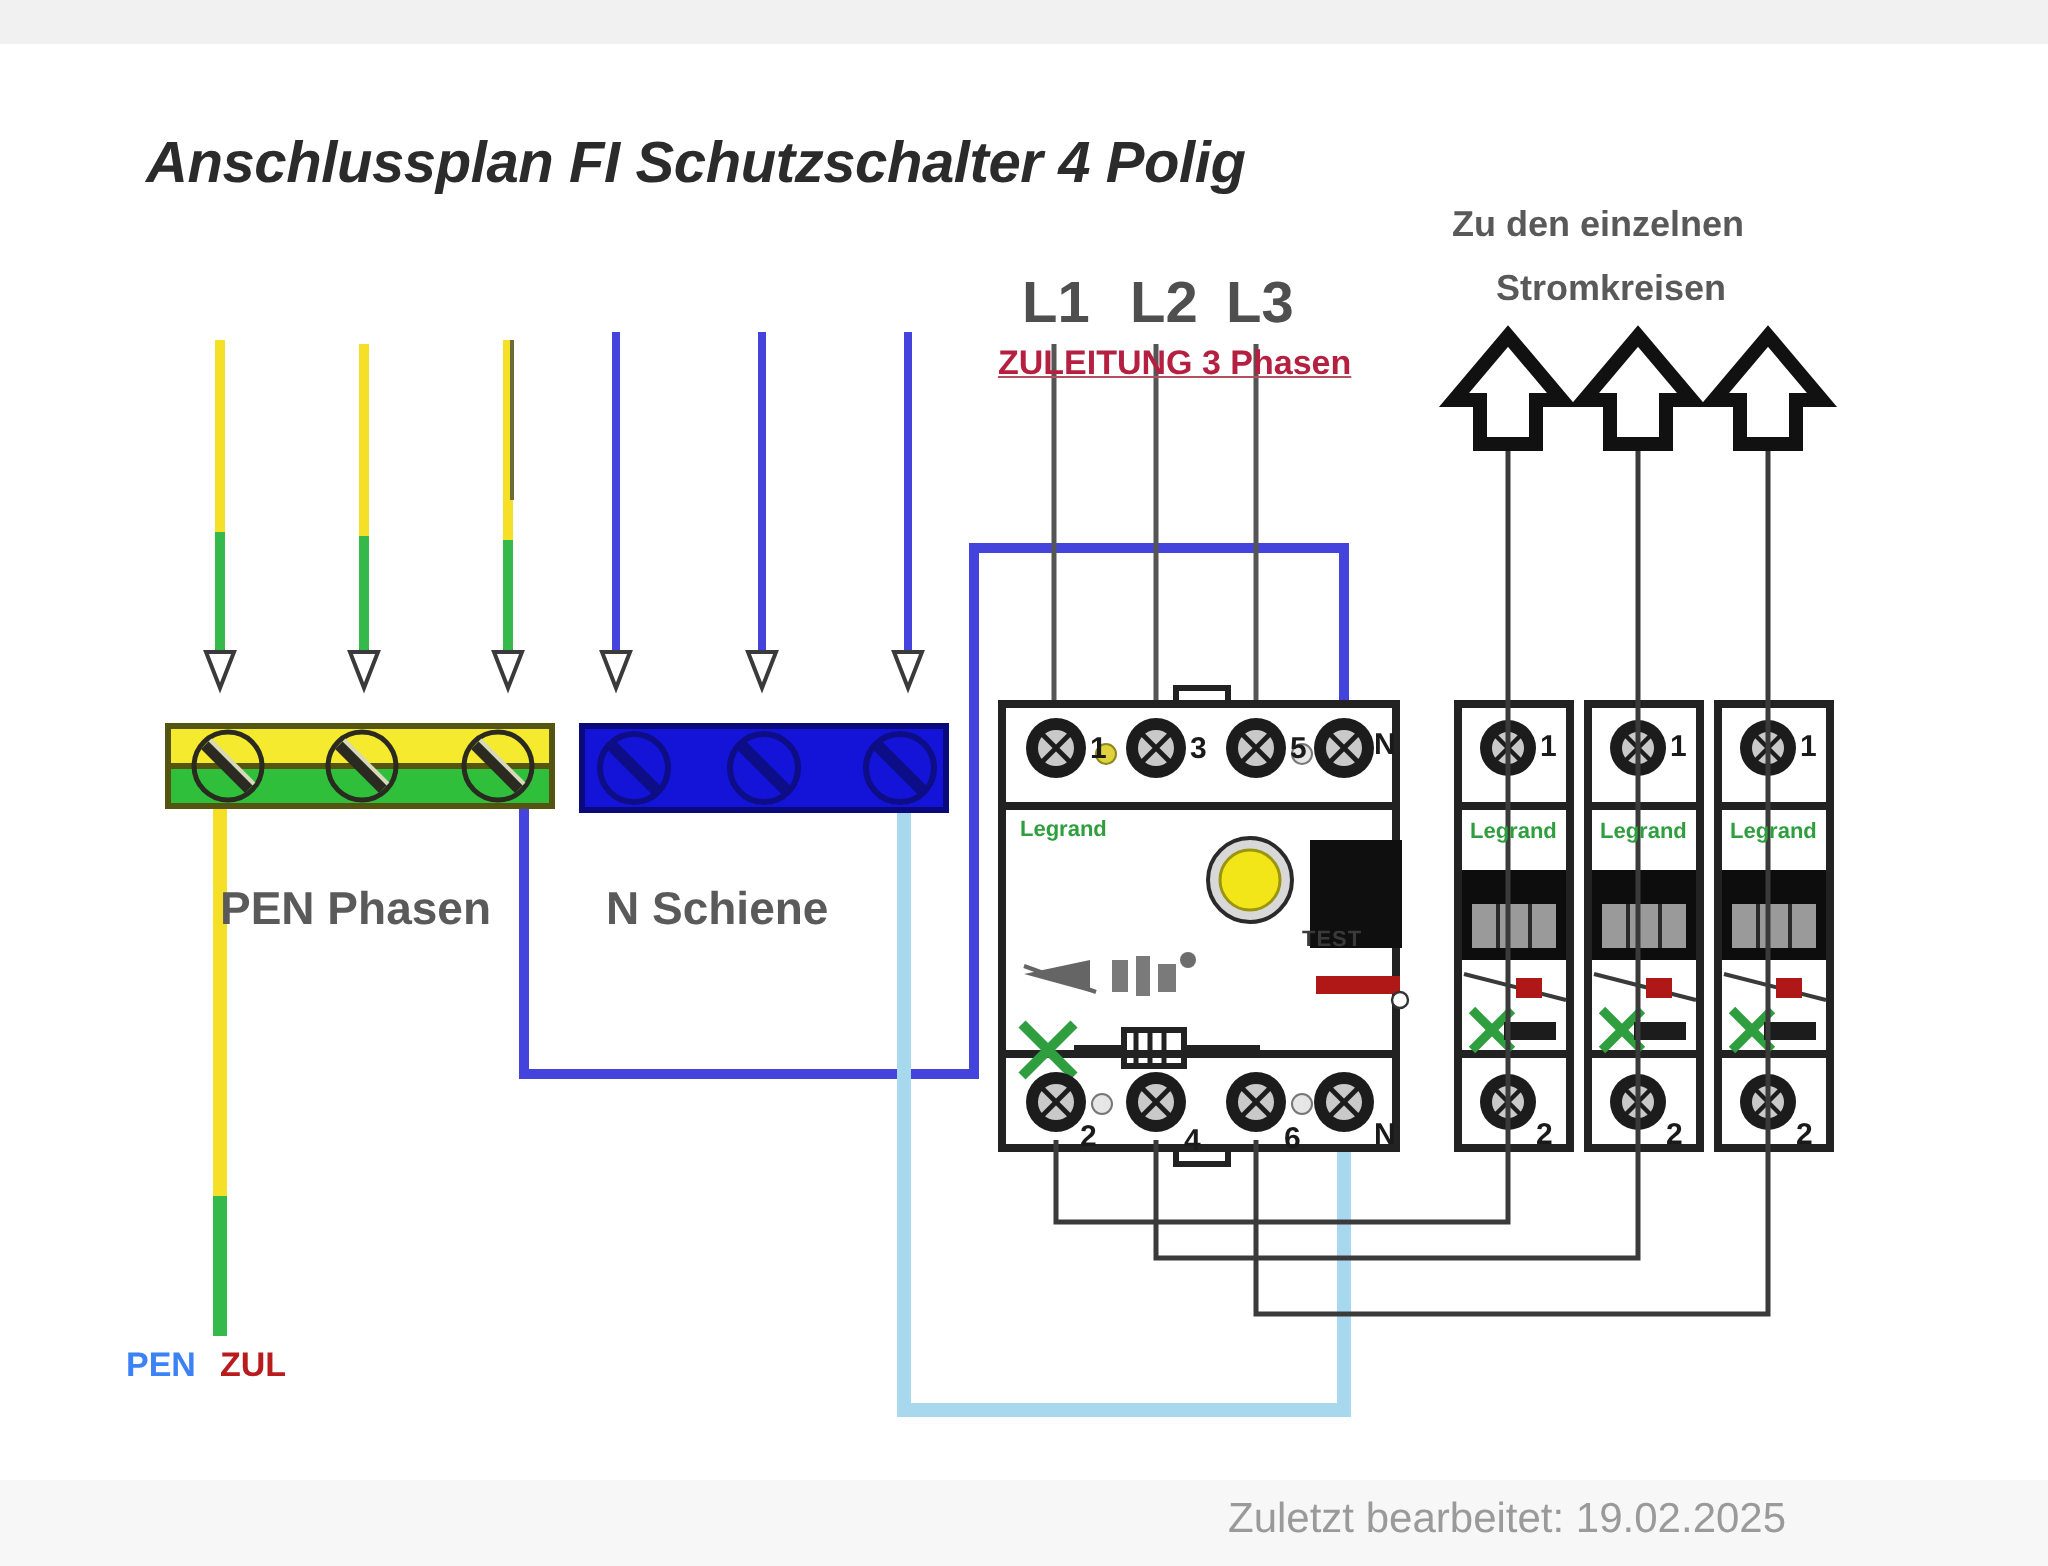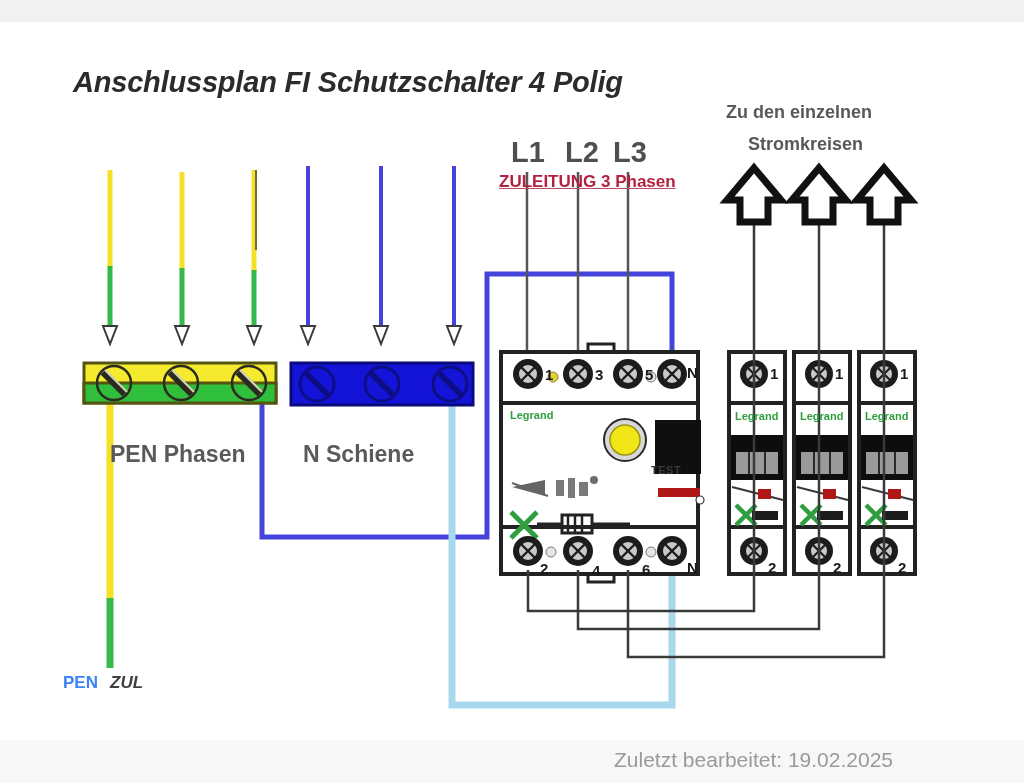--- a/index.html
+++ b/index.html
@@ -66,21 +66,21 @@
     font-weight: bold;
     color: #b52040;
     text-decoration: underline;
     text-decoration-color: #b5505f;
   }
   .pen-zul {
     font-size: 17px;
     font-weight: bold;
   }
   .pen-yellow { color: #3b82f6; }
-  .zul-green  { color: #404040; font-style: italic; }
+  .zul-green  { color: #b91c1c; }
   .footer {
     font-size: 21px;
     color: #9a9a9a;
   }
   .term-num {
     font-size: 15px;
     font-weight: bold;
     color: #1a1a1a;
   }
   .test-lbl {

